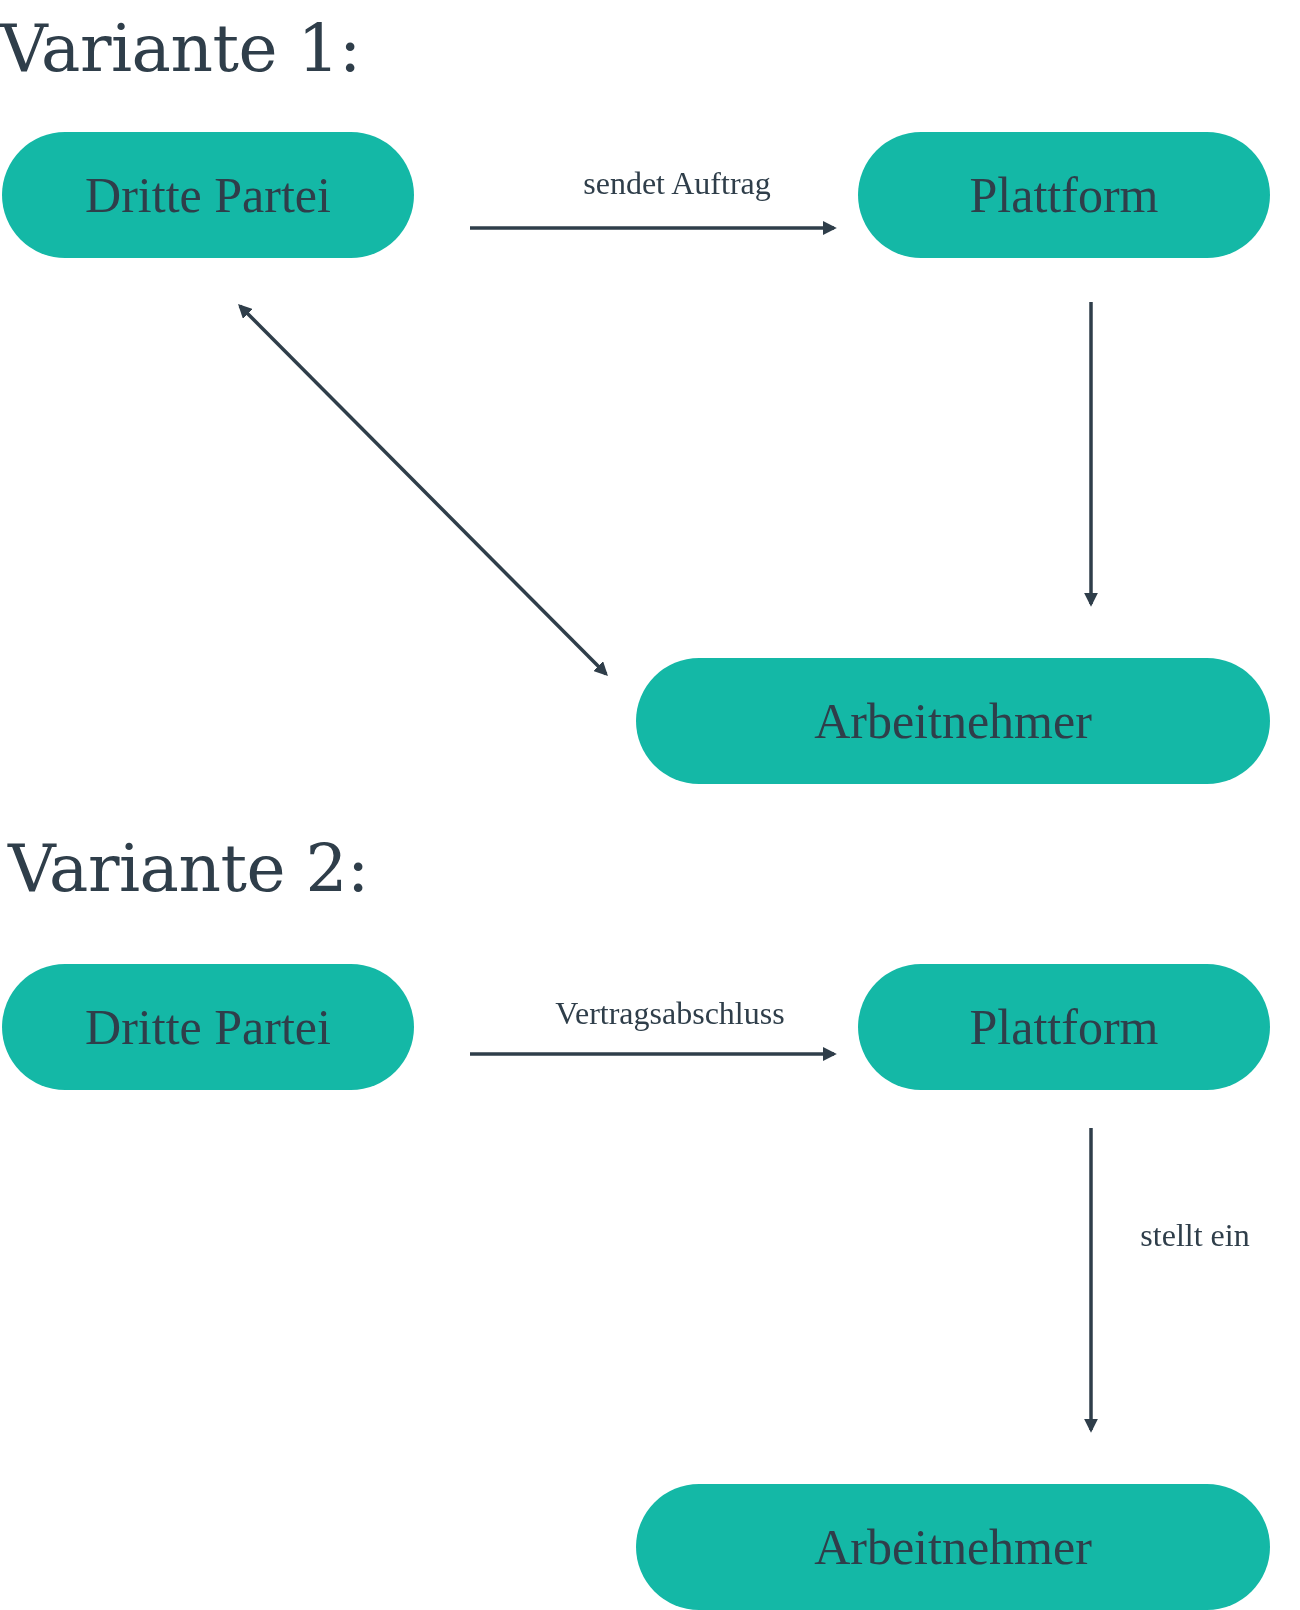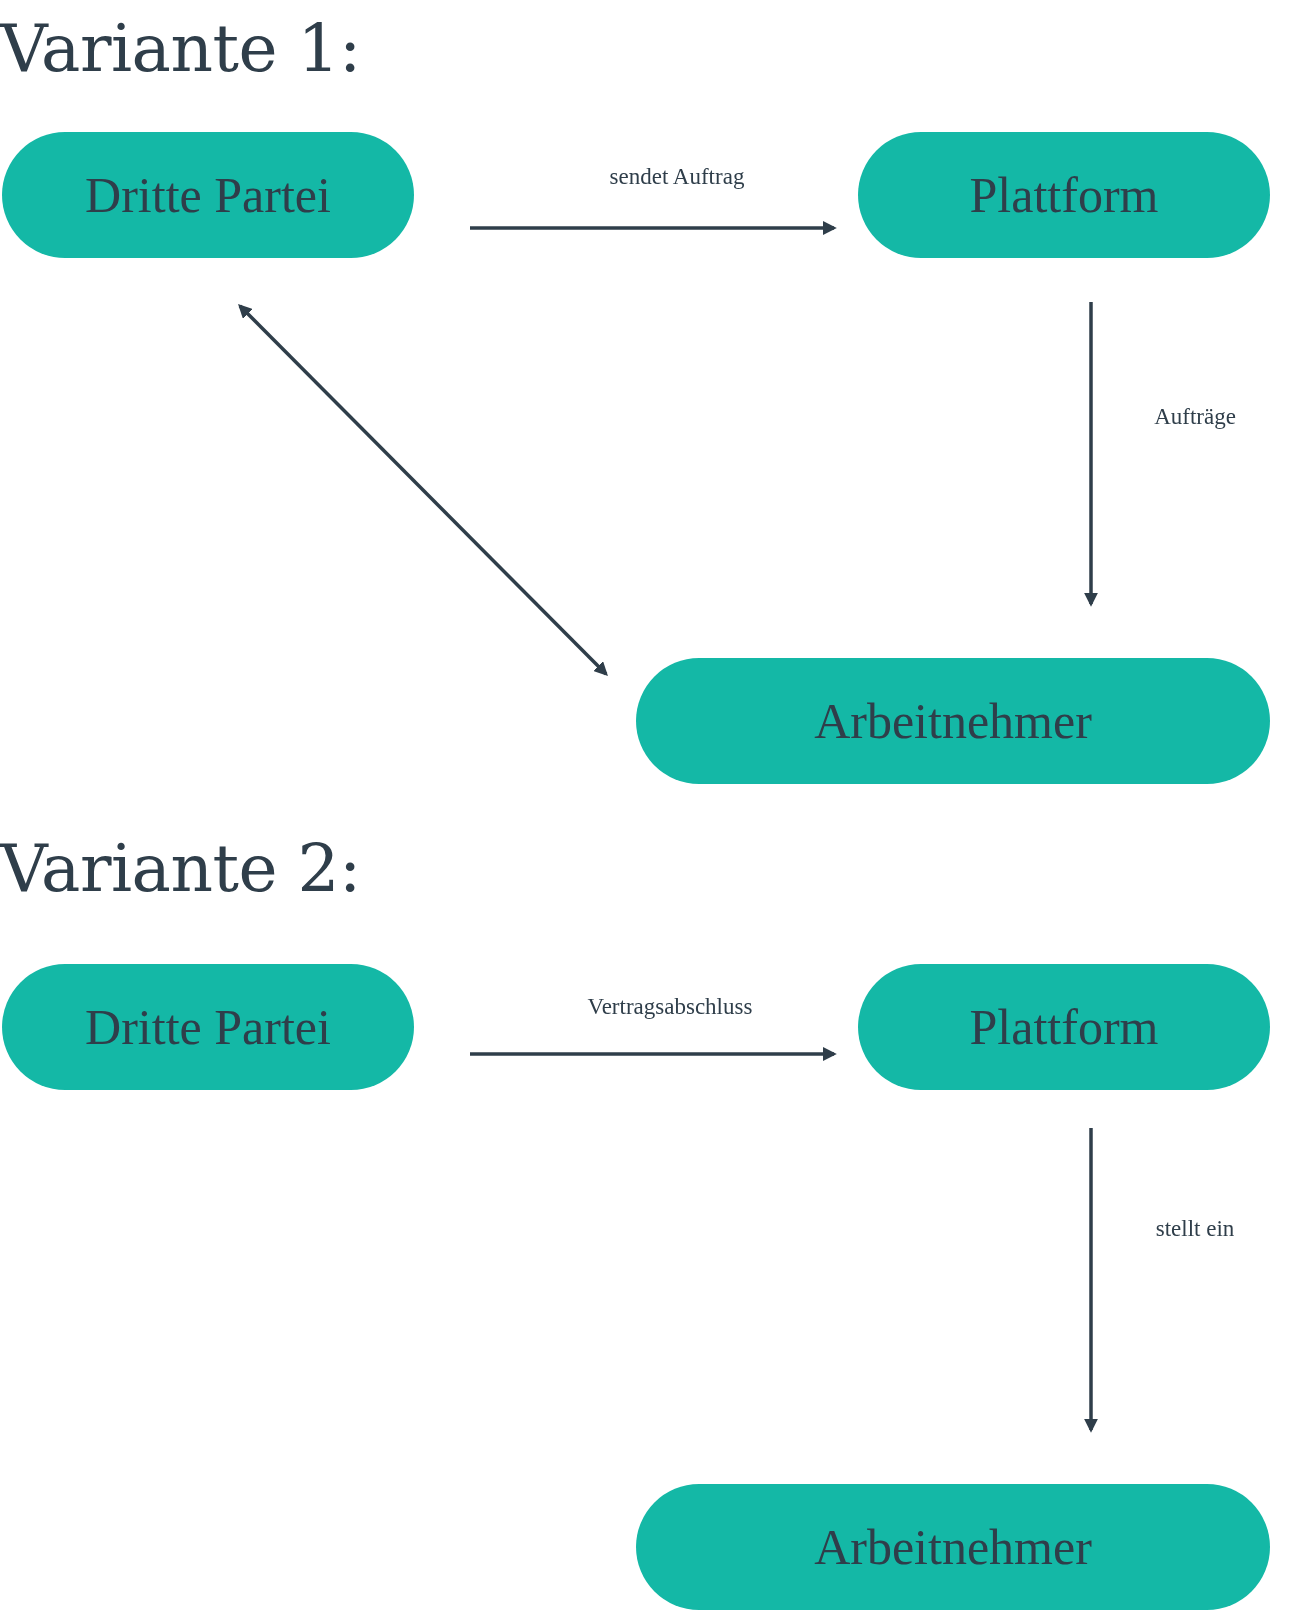--- a/index.html
+++ b/index.html
@@ -3,21 +3,21 @@
   <meta charset="utf-8">
   <style>
     html, body { margin: 0; padding: 0; background: #ffffff; }
     body { width: 1300px; height: 1610px; position: relative; overflow: hidden;
            font-family: "DejaVu Serif", "Liberation Serif", serif; color: #2f3e4a; }
     .heading { position: absolute; left: 0; font-size: 66px; line-height: 1; letter-spacing: -0.5px;
                font-family: "DejaVu Serif", serif; font-weight: normal; margin: 0; }
     .node { position: absolute; background: #14b8a6; border-radius: 64px; height: 126px;
             display: flex; align-items: center; justify-content: center;
             font-size: 50px; font-family: "Liberation Serif", "DejaVu Serif", serif; box-sizing: border-box; }
-    .edge-label { position: absolute; font-size: 23px; font-family: "Liberation Serif", "DejaVu Serif", serif;
+    .edge-label { position: absolute; font-size: 32px; font-family: "Liberation Serif", "DejaVu Serif", serif;
                   line-height: 1.45; text-align: center; white-space: nowrap; }
     svg.connectors { position: absolute; left: 0; top: 0; width: 1300px; height: 1610px; pointer-events: none; }
     svg.connectors line { stroke: #2f3e4a; stroke-width: 3.5; }
   </style>
 </head>
 <body>
 
 <h1 class="heading" style="top:16px;">Variante 1:</h1>
 
 <div class="node" style="left:2px; top:132px; width:412px;">
@@ -25,24 +25,23 @@
 </div>
 <div class="node" style="left:858px; top:132px; width:412px;">
   <span>Plattform</span>
 </div>
 <div class="node" style="left:636px; top:658px; width:634px;">
   <span>Arbeitnehmer</span>
 </div>
 
 <div class="edge-label" style="left:512px; top:160px; width:330px;">sendet Auftrag</div>
 <div class="edge-label" style="left:1110px; top:392px; width:170px; line-height:50px;">
-  <div>Aufträge</div>
 </div>
 
-<h1 class="heading" style="top:836px;">Variante 2:</h1>
+<h1 class="heading" style="top:836px;padding-left:8px;">Variante 2:</h1>
 
 <div class="node" style="left:2px; top:964px; width:412px;">
   <span>Dritte Partei</span>
 </div>
 <div class="node" style="left:858px; top:964px; width:412px;">
   <span>Plattform</span>
 </div>
 <div class="node" style="left:636px; top:1484px; width:634px;">
   <span>Arbeitnehmer</span>
 </div>

